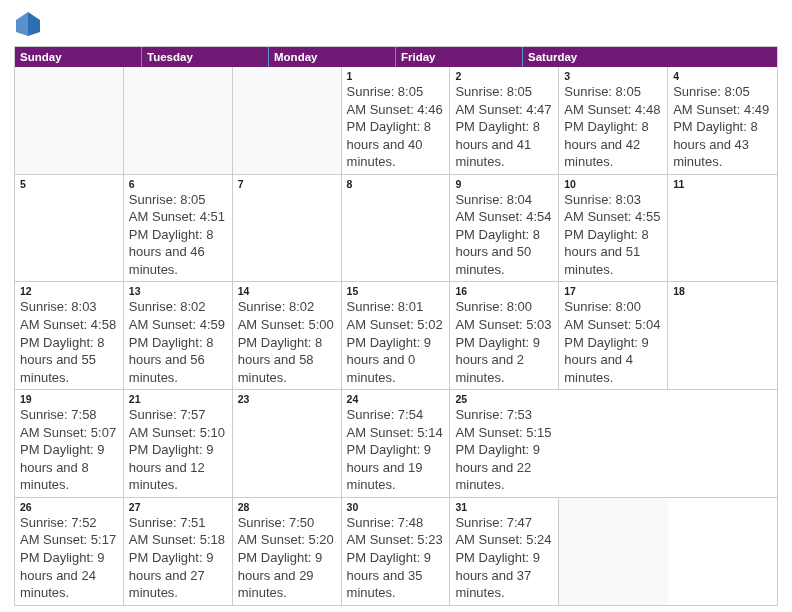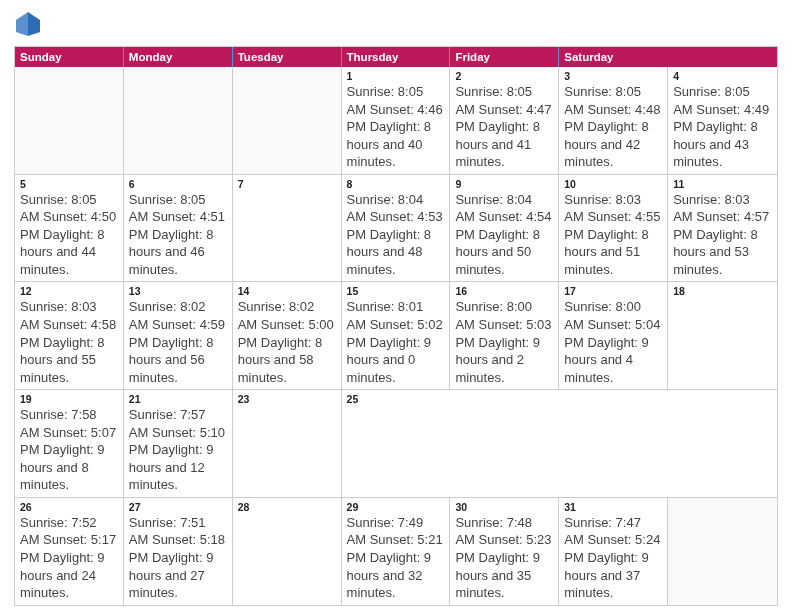--- a/index.html
+++ b/index.html
@@ -61,22 +61,22 @@
       color: #555;
     }
     .calendar {
       flex: 1;
       display: flex;
       flex-direction: column;
       border: 1px solid #ccc;
     }
     .cal-header {
       display: grid;
-      grid-template-columns: repeat(7, 1fr);
-      background: #be185d;
+      grid-template-columns: repeat(6, 1fr);
+      background: #701a75;
     }
     .cal-header-cell {
       color: #fff;
       font-size: 11.5px;
       font-weight: bold;
       padding: 4px 5px;
       text-align: left;
       border-right: 1px solid #5a90cc;
     }
     .cal-header-cell:last-child { border-right: none; }
@@ -133,23 +133,22 @@
     </div>
     <div class="title-block">
       <div class="month-title"></div>
       <div class="location"></div>
     </div>
   </div>
 
   <div class="calendar">
     <div class="cal-header">
     <div class="cal-header-cell">Sunday</div>
+        <div class="cal-header-cell">Tuesday</div>
         <div class="cal-header-cell">Monday</div>
-        <div class="cal-header-cell">Tuesday</div>
-        <div class="cal-header-cell">Thursday</div>
         <div class="cal-header-cell">Friday</div>
         <div class="cal-header-cell">Saturday</div>
       </div>
     <div class="cal-body">
     <div class="cal-row">
           <div class="cal-cell empty"></div>
           <div class="cal-cell empty"></div>
           <div class="cal-cell empty"></div>
           <div class="cal-cell">
             <div class="day-num">1</div>
@@ -176,62 +175,50 @@
             <div class="day-num">4</div>
             <div class="day-info">Sunrise: 8:05 AM
 Sunset: 4:49 PM
 Daylight: 8 hours
 and 43 minutes.</div>
           </div>
         </div>
         <div class="cal-row">
           <div class="cal-cell">
             <div class="day-num">5</div>
-            <div class="day-info">Sunrise: 8:05 AM
-Sunset: 4:50 PM
-Daylight: 8 hours
-and 44 minutes.</div>
           </div>
           <div class="cal-cell">
             <div class="day-num">6</div>
             <div class="day-info">Sunrise: 8:05 AM
 Sunset: 4:51 PM
 Daylight: 8 hours
 and 46 minutes.</div>
           </div>
           <div class="cal-cell">
             <div class="day-num">7</div>
           </div>
           <div class="cal-cell">
             <div class="day-num">8</div>
-            <div class="day-info">Sunrise: 8:04 AM
-Sunset: 4:53 PM
-Daylight: 8 hours
-and 48 minutes.</div>
           </div>
           <div class="cal-cell">
             <div class="day-num">9</div>
             <div class="day-info">Sunrise: 8:04 AM
 Sunset: 4:54 PM
 Daylight: 8 hours
 and 50 minutes.</div>
           </div>
           <div class="cal-cell">
             <div class="day-num">10</div>
             <div class="day-info">Sunrise: 8:03 AM
 Sunset: 4:55 PM
 Daylight: 8 hours
 and 51 minutes.</div>
           </div>
           <div class="cal-cell">
             <div class="day-num">11</div>
-            <div class="day-info">Sunrise: 8:03 AM
-Sunset: 4:57 PM
-Daylight: 8 hours
-and 53 minutes.</div>
           </div>
         </div>
         <div class="cal-row">
           <div class="cal-cell">
             <div class="day-num">12</div>
             <div class="day-info">Sunrise: 8:03 AM
 Sunset: 4:58 PM
 Daylight: 8 hours
 and 55 minutes.</div>
           </div>
@@ -286,47 +273,55 @@
             <div class="day-num">21</div>
             <div class="day-info">Sunrise: 7:57 AM
 Sunset: 5:10 PM
 Daylight: 9 hours
 and 12 minutes.</div>
           </div>
           <div class="cal-cell">
             <div class="day-num">23</div>
           </div>
           <div class="cal-cell">
+            <div class="day-num">24</div>
+            <div class="day-info">Sunrise: 7:54 AM
+Sunset: 5:14 PM
+Daylight: 9 hours
+and 19 minutes.</div>
+          </div>
+          <div class="cal-cell">
             <div class="day-num">25</div>
+            <div class="day-info">Sunrise: 7:53 AM
+Sunset: 5:15 PM
+Daylight: 9 hours
+and 22 minutes.</div>
           </div>
         </div>
         <div class="cal-row">
           <div class="cal-cell">
             <div class="day-num">26</div>
             <div class="day-info">Sunrise: 7:52 AM
 Sunset: 5:17 PM
 Daylight: 9 hours
 and 24 minutes.</div>
           </div>
           <div class="cal-cell">
             <div class="day-num">27</div>
             <div class="day-info">Sunrise: 7:51 AM
 Sunset: 5:18 PM
 Daylight: 9 hours
 and 27 minutes.</div>
           </div>
           <div class="cal-cell">
             <div class="day-num">28</div>
-          </div>
-          <div class="cal-cell">
-            <div class="day-num">29</div>
-            <div class="day-info">Sunrise: 7:49 AM
-Sunset: 5:21 PM
-Daylight: 9 hours
-and 32 minutes.</div>
+            <div class="day-info">Sunrise: 7:50 AM
+Sunset: 5:20 PM
+Daylight: 9 hours
+and 29 minutes.</div>
           </div>
           <div class="cal-cell">
             <div class="day-num">30</div>
             <div class="day-info">Sunrise: 7:48 AM
 Sunset: 5:23 PM
 Daylight: 9 hours
 and 35 minutes.</div>
           </div>
           <div class="cal-cell">
             <div class="day-num">31</div>

